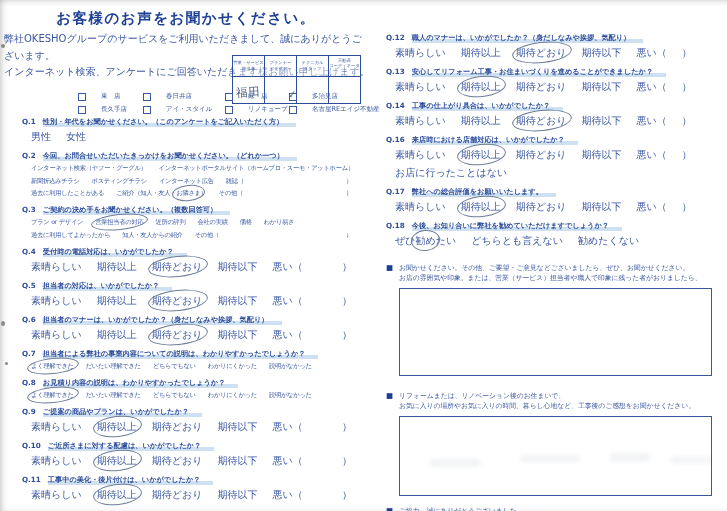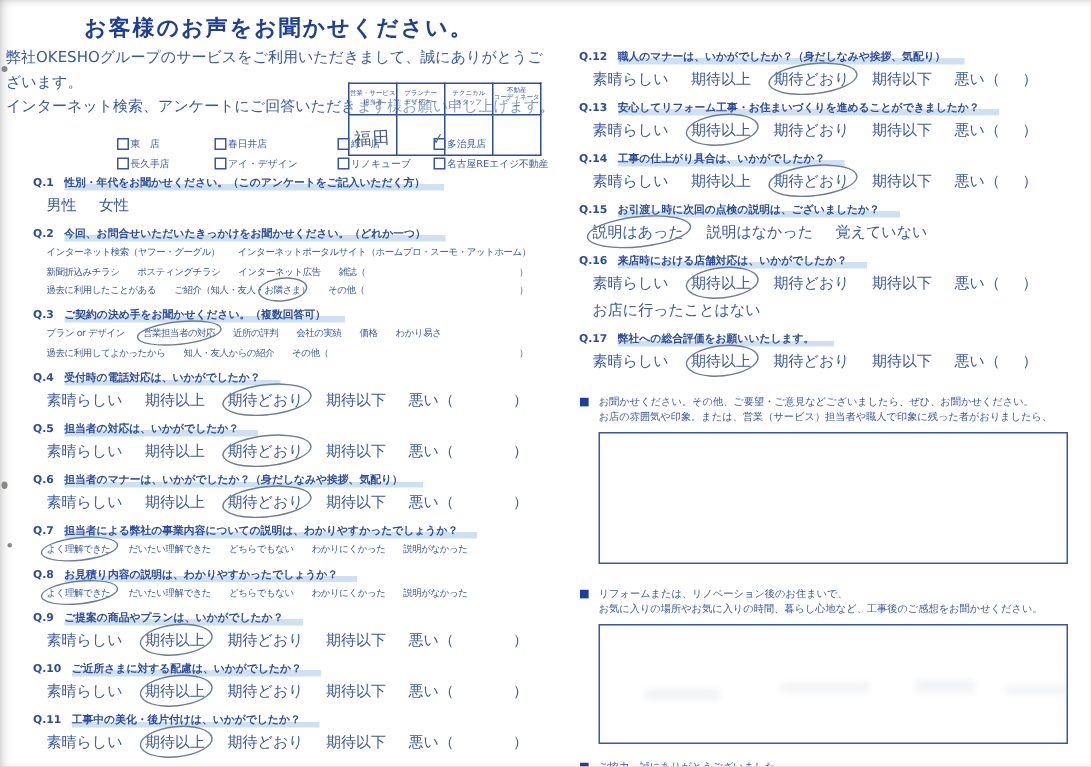--- a/index.html
+++ b/index.html
@@ -18,21 +18,21 @@
   .stable{position:absolute;left:232px;top:55px;border-collapse:collapse;background:rgba(255,255,255,.4);}
   .stable th,.stable td{border:1px solid #2d4d9b;width:29px;text-align:center;vertical-align:middle;}
   .stable th{font-size:4.3px;font-weight:normal;color:#3a57a3;padding:1.5px 0;line-height:1.35;}
   .stable td{height:24px;}
   .handwrite{font-family:"DejaVu Serif",serif;font-size:11.5px;color:#4a5a78;
              display:inline-block;transform:rotate(-3deg);letter-spacing:1px;}
 
   
   .stores{position:absolute;left:78px;top:92px;font-size:6.5px;display:grid;
           grid-template-columns:63px 80px 62px auto;row-gap:4px;column-gap:2px;color:#3a57a3;}
-  .store{white-space:nowrap;display:flex;align-items:flex-start;gap:1px;}
+  .store{white-space:nowrap;display:flex;align-items:flex-end;gap:15px;}
   .cbx{display:inline-block;width:6px;height:6px;border:1px solid #3a57a3;position:relative;flex:0 0 auto;background:rgba(255,255,255,.5);}
   .cbx.checked::after{content:"✓";position:absolute;left:-2px;top:-5px;font-size:10px;color:#5a6b85;transform:rotate(-8deg);}
 
   
   .col-left{position:absolute;left:22px;top:117px;width:344px;}
   .col-right{position:absolute;left:386px;top:33px;width:332px;}
   .q{margin-bottom:7px;}
   .q-title{font-size:7.2px;font-weight:bold;color:#2d4d9b;margin-bottom:3px;white-space:nowrap;}
   .q-id{margin-right:7px;text-align:right;}
   .q-text{background:linear-gradient(to bottom,transparent 60%,#cfe0f1 60%);padding:0 13px 1px 0;}
@@ -104,21 +104,21 @@
       <div class="store">
         <span class="cbx checked"></span>
         <span>多治見店</span>
       </div>
       <div class="store">
         <span class="cbx"></span>
         <span>長久手店</span>
       </div>
       <div class="store">
         <span class="cbx"></span>
-        <span>アイ・デザイン</span>
+        <span>アイ・スタイル</span>
       </div>
       <div class="store">
         <span class="cbx"></span>
         <span>リノキューブ</span>
       </div>
       <div class="store">
         <span class="cbx"></span>
         <span>名古屋REエイジ不動産</span>
       </div>
     </div>
@@ -285,28 +285,20 @@
           <div class="opt-row">
             <span class="opt">素晴らしい</span>
             <span class="opt">期待以上</span>
             <span class="opt circled">期待どおり</span>
             <span class="opt">期待以下</span>
             <span class="opt">悪い（</span>
             <span class="tail">）</span>
           </div>
         </div>
         <div class="q">
-          <div class="q-title"><span class="q-id">Q.15</span><span class="q-text">お引渡し時に次回の点検の説明は、ございましたか？</span></div>
-          <div class="opt-row">
-            <span class="opt circled">説明はあった</span>
-            <span class="opt">説明はなかった</span>
-            <span class="opt">覚えていない</span>
-          </div>
-        </div>
-        <div class="q">
           <div class="q-title"><span class="q-id">Q.16</span><span class="q-text">来店時における店舗対応は、いかがでしたか？</span></div>
           <div class="opt-row">
             <span class="opt">素晴らしい</span>
             <span class="opt circled">期待以上</span>
             <span class="opt">期待どおり</span>
             <span class="opt">期待以下</span>
             <span class="opt">悪い（</span>
             <span class="tail">）</span>
           </div>
           <div class="opt-row">
@@ -315,20 +307,28 @@
         </div>
         <div class="q">
           <div class="q-title"><span class="q-id">Q.17</span><span class="q-text">弊社への総合評価をお願いいたします。</span></div>
           <div class="opt-row">
             <span class="opt">素晴らしい</span>
             <span class="opt circled">期待以上</span>
             <span class="opt">期待どおり</span>
             <span class="opt">期待以下</span>
             <span class="opt">悪い（</span>
             <span class="tail">）</span>
+          </div>
+        </div>
+        <div class="q">
+          <div class="q-title"><span class="q-id">Q.18</span><span class="q-text">今後、お知り合いに弊社を勧めていただけますでしょうか？</span></div>
+          <div class="opt-row">
+            <span class="opt">ぜひ<span class="circled">勧め</span>たい</span>
+            <span class="opt">どちらとも言えない</span>
+            <span class="opt">勧めたくない</span>
           </div>
         </div>
       </div>
     <div id="comments">
         <div class="comment">
           <div class="c-head">
             <span class="bullet">■</span>
             <div>
               <div>お聞かせください。その他、ご要望・ご意見などございましたら、ぜひ、お聞かせください。</div>
               <div>お店の雰囲気や印象。または、営業（サービス）担当者や職人で印象に残った者がおりましたら、</div>

